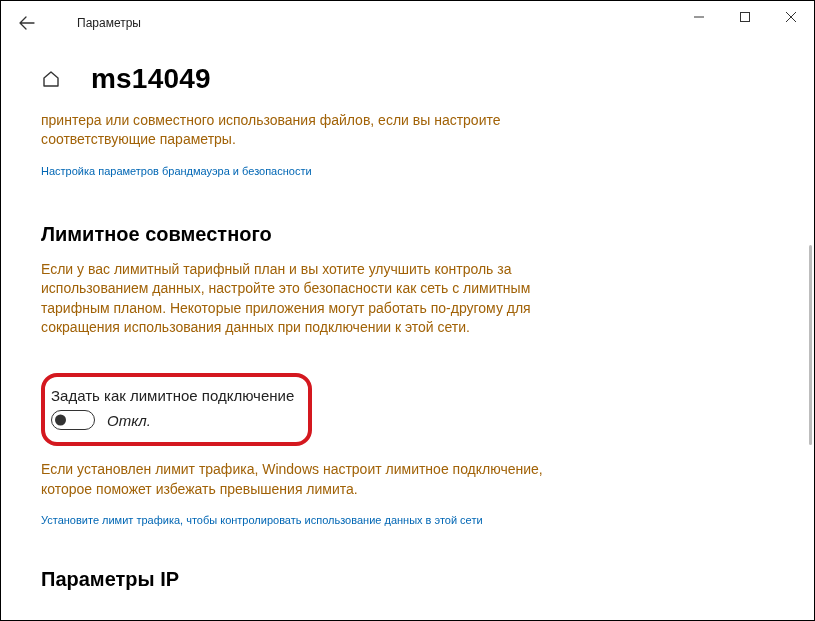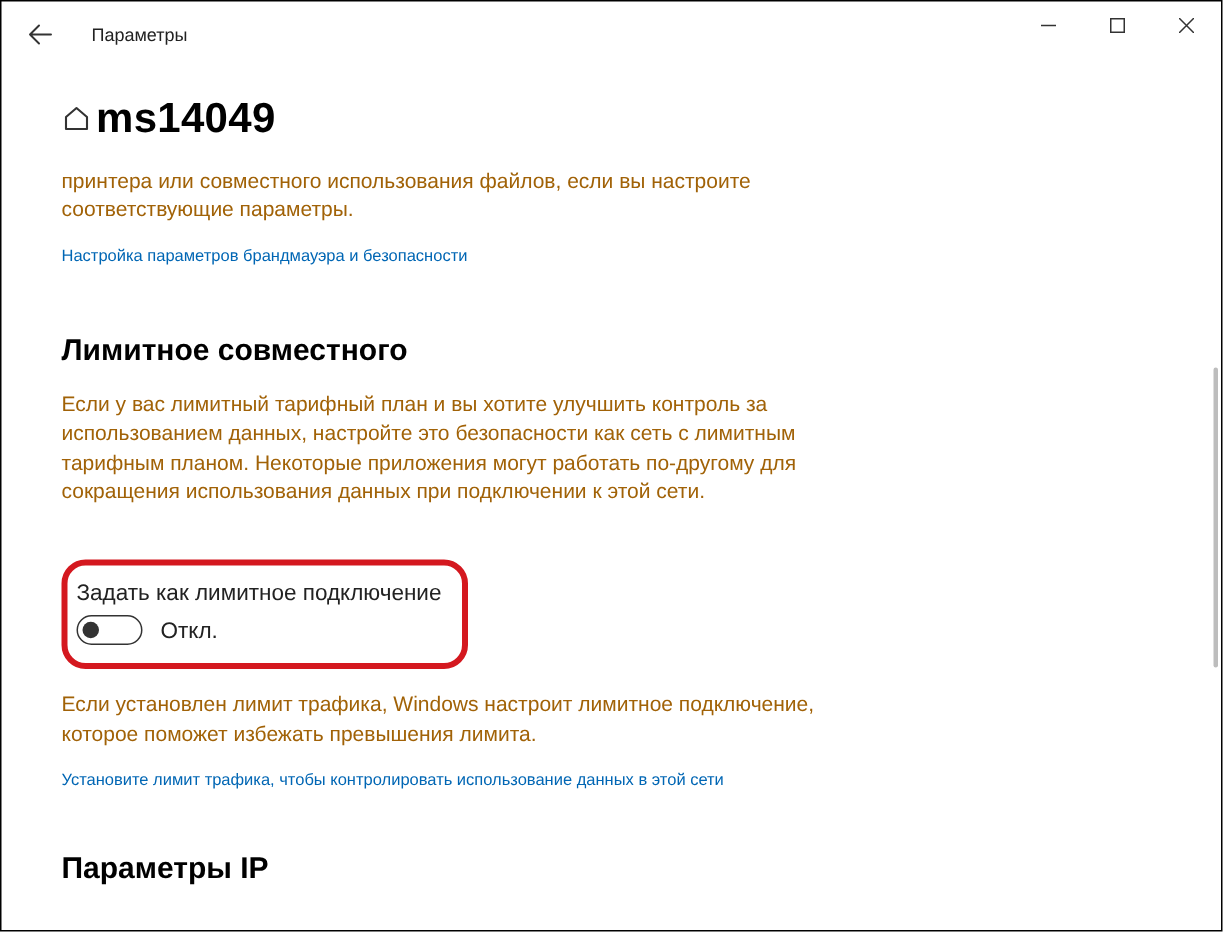--- a/index.html
+++ b/index.html
@@ -15,20 +15,21 @@
     border:1px solid #000;
   }
   .titlebar {
     height:44px;
     display:flex;
     align-items:center;
     padding-left:12px;
     font-size:12px;
     color:#222;
     position:relative;
+    gap:16px;
   }
   .back-btn {
     width:28px; height:28px;
     display:flex; align-items:center; justify-content:center;
     margin-right:20px;
     cursor:default;
   }
   .back-btn svg { width:16px; height:16px; }
   .win-ctrls {
     position:absolute;
@@ -42,21 +43,21 @@
   .win-btn svg { width:10px; height:10px; }
   .content {
     padding: 0 40px 0 40px;
     height:calc(100% - 44px);
     overflow:hidden;
     position:relative;
   }
   .page-header {
     display:flex;
     align-items:center;
-    gap:3px;
+    gap:30px;
     margin-top:18px;
     margin-bottom:16px;
   }
   .home-icon svg { width:20px; height:20px; display:block; }
   .page-title {
     font-size:28px;
     font-weight:600;
     letter-spacing:0.2px;
   }
   .body-text {
@@ -109,20 +110,21 @@
     width:11px; height:11px;
     background:#333;
     border-radius:50%;
     position:absolute;
     left:3px; top:50%;
     transform:translateY(-50%);
   }
   .toggle-state {
     font-size:15px;
     color:#222;
+    font-style:italic;
   }
   .after-note {
     margin-top:14px;
   }
   .ip-heading {
     font-size:20px;
     font-weight:600;
     margin-top:40px;
   }
   .scrollbar {

